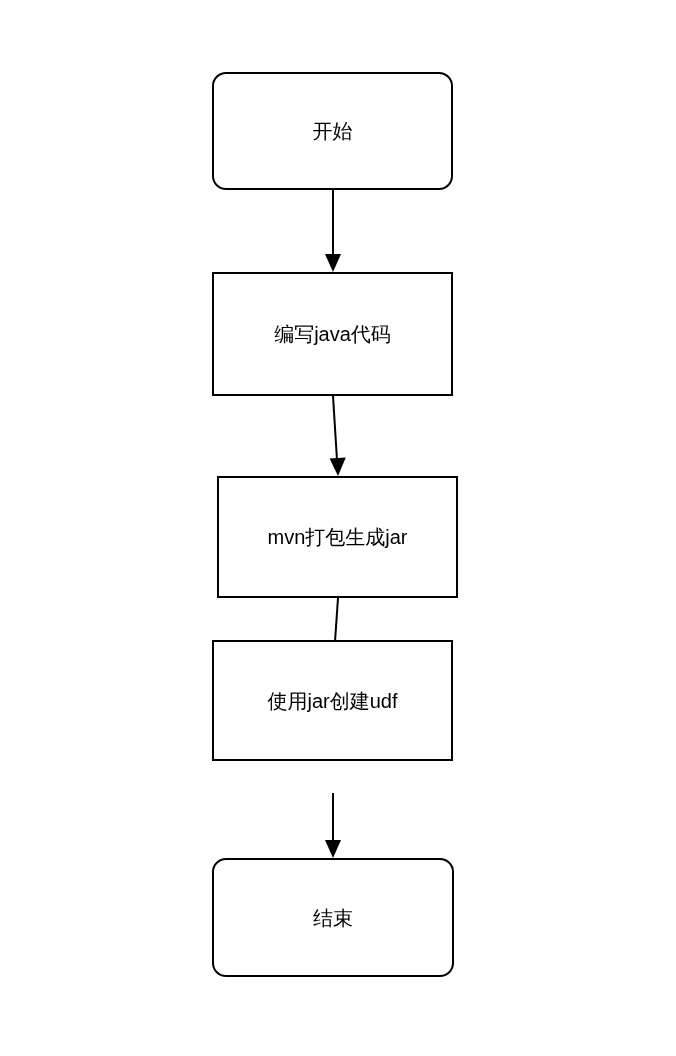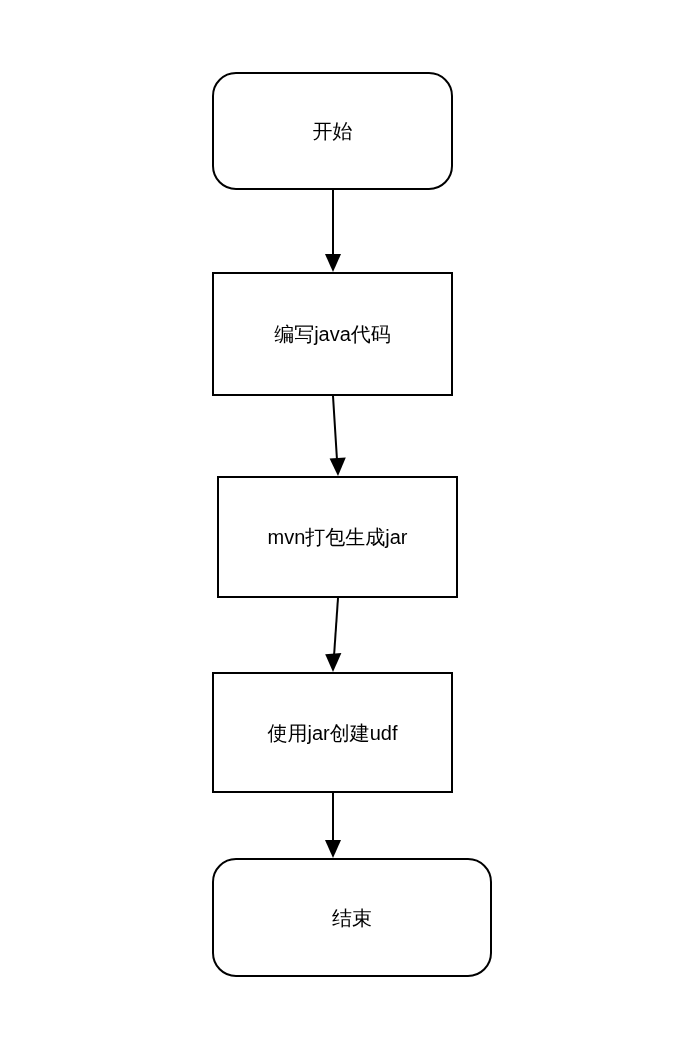--- a/index.html
+++ b/index.html
@@ -26,21 +26,21 @@
     position: absolute;
     box-sizing: border-box;
     background: #ffffff;
     border: 2px solid #000000;
     display: flex;
     align-items: center;
     justify-content: center;
     z-index: 2;
   }
   .node.rounded {
-    border-radius: 24px;
+    border-radius: 14px;
   }
   .node-label {
     font-size: 20px;
     line-height: 1.2;
     color: #000000;
     text-align: center;
     white-space: nowrap;
     letter-spacing: 0px;
   }
   #edge-layer {
@@ -91,21 +91,21 @@
   </div>
 
   <div class="node" style="left:217px; top:476px; width:241px; height:122px;">
     <span class="node-label">mvn打包生成jar</span>
   </div>
 
   <div class="node" style="left:212px; top:272px; width:241px; height:124px;">
     <span class="node-label">编写java代码</span>
   </div>
 
-  <div class="node" style="left:212px; top:672px; width:241px; height:121px;">
+  <div class="node" style="left:212px; top:640px; width:241px; height:121px;">
     <span class="node-label">使用jar创建udf</span>
   </div>
 
-  <div class="node rounded" style="left:212px; top:858px; width:280px; height:119px;">
+  <div class="node rounded" style="left:212px; top:858px; width:242px; height:119px;">
     <span class="node-label">结束</span>
   </div>
 
 </div>
 
 </body></html>

